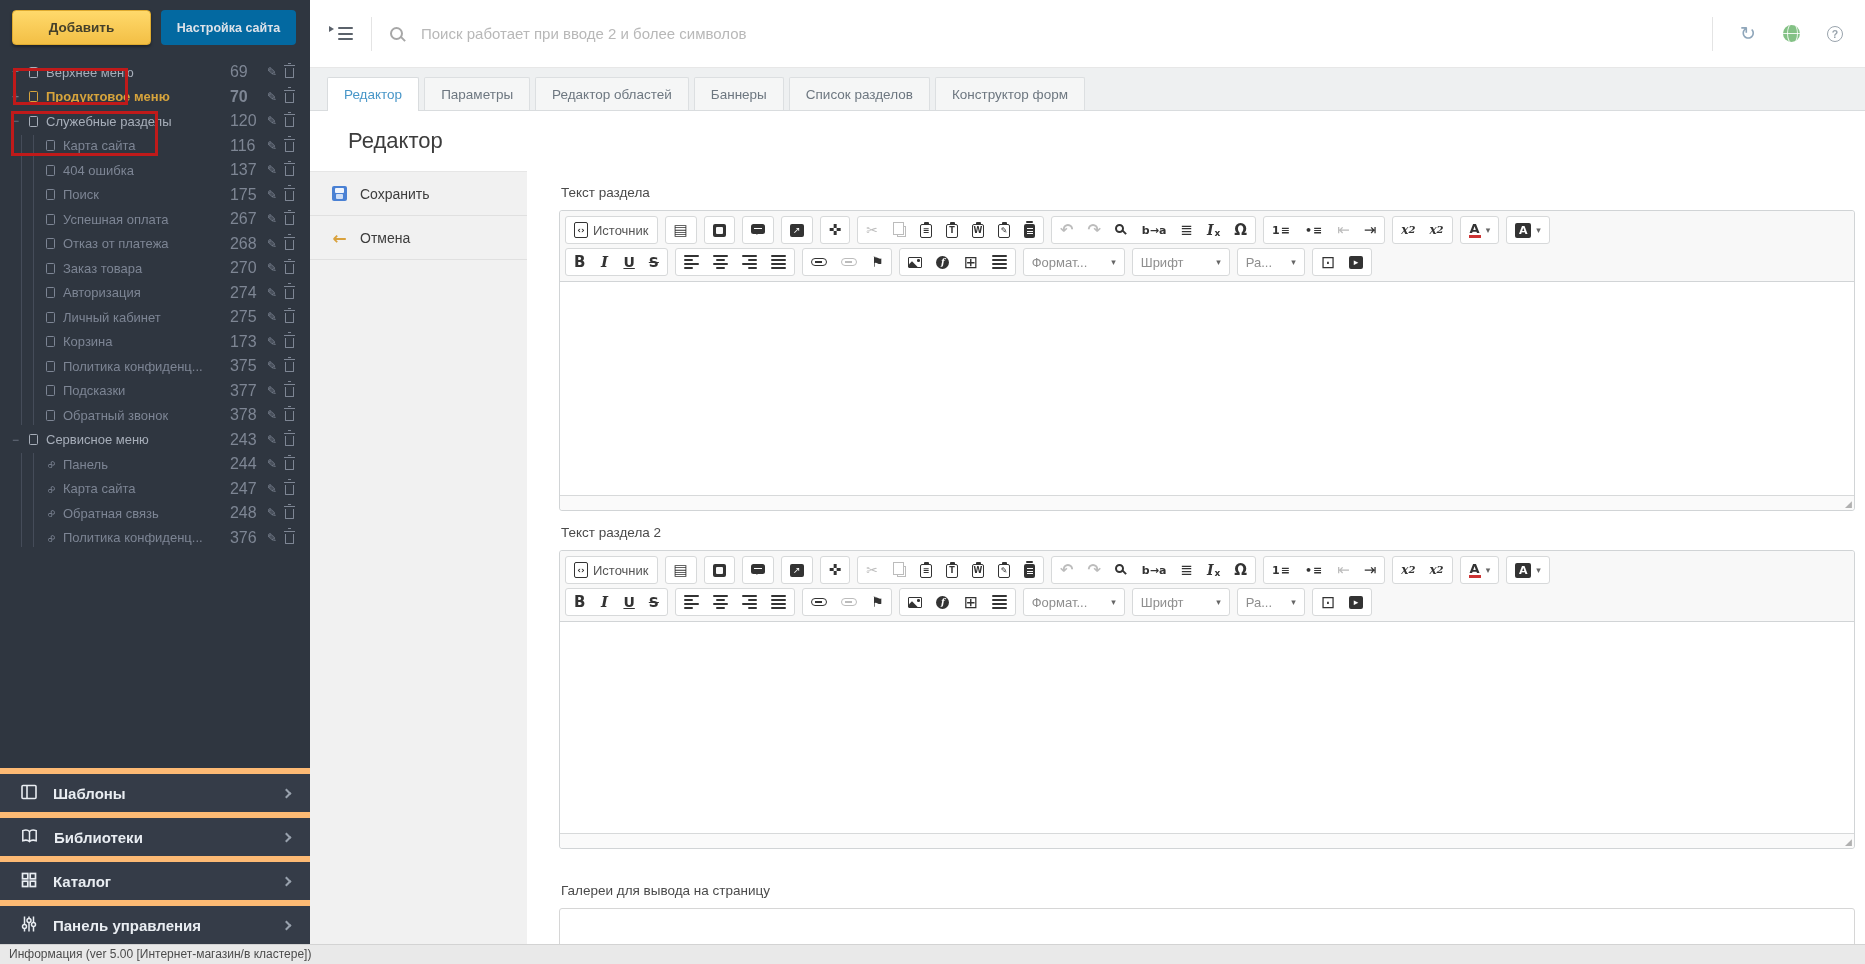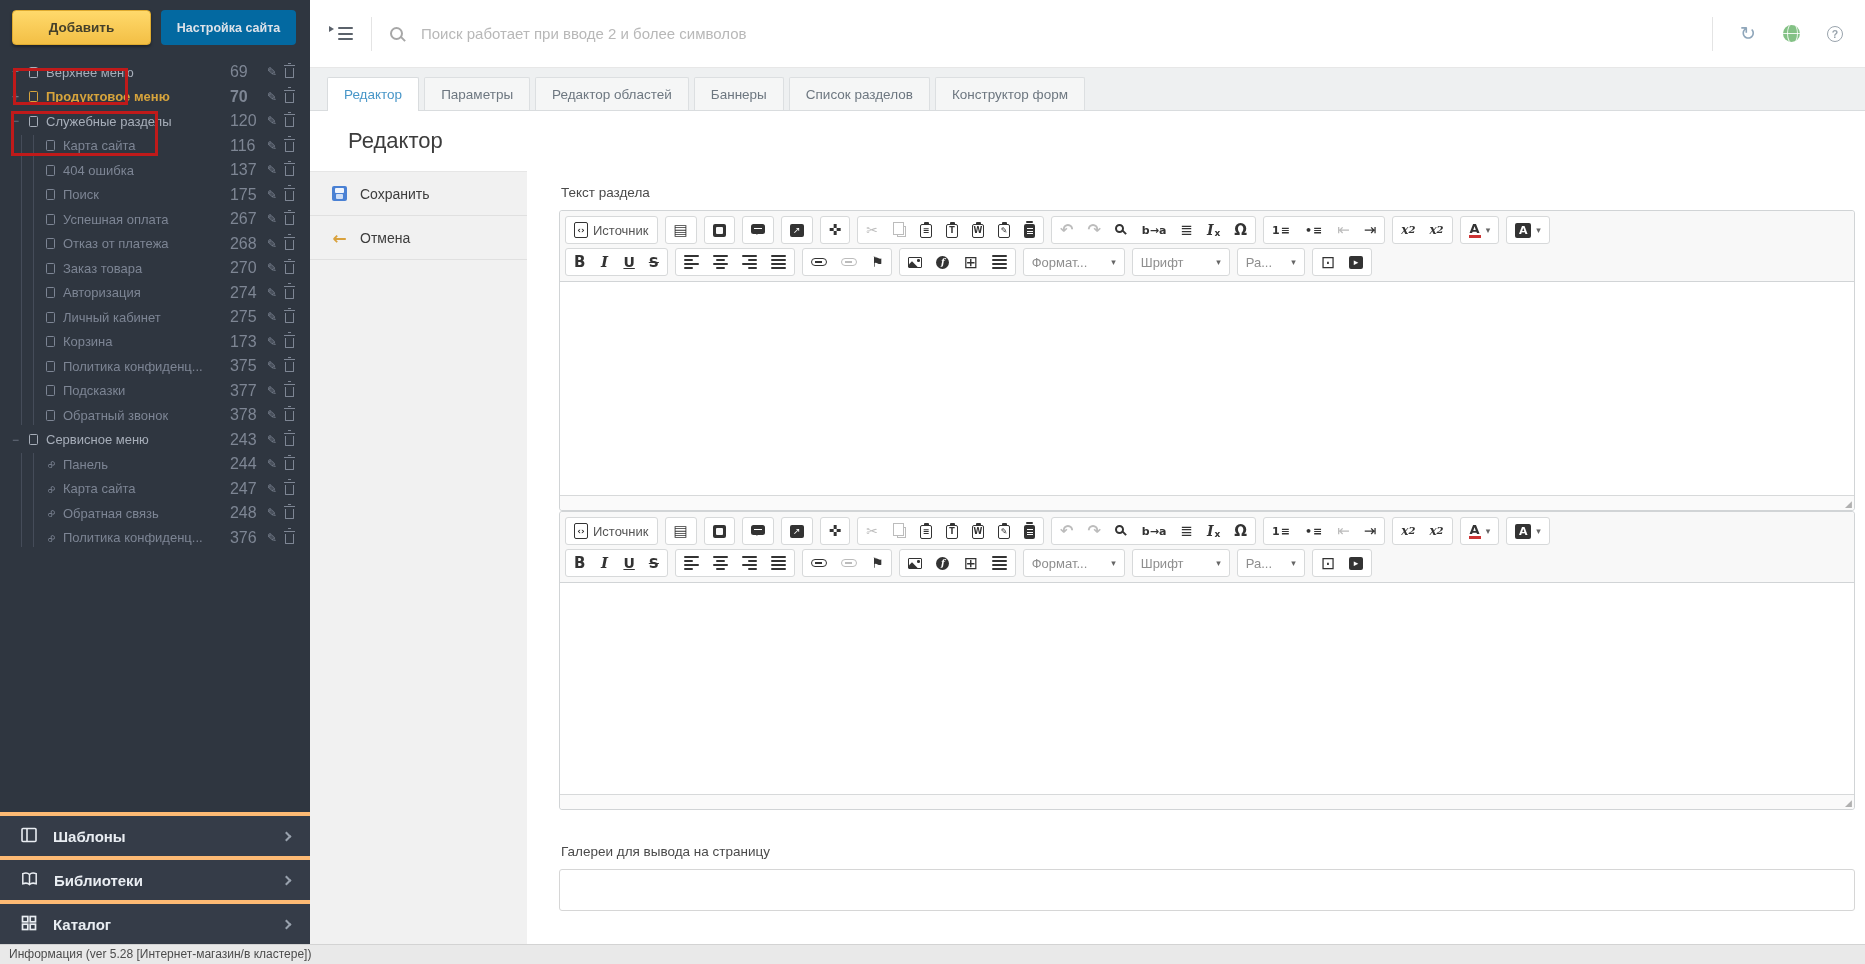--- a/index.html
+++ b/index.html
@@ -33,21 +33,21 @@
 .trow .pen{font-size:12px;color:#7e8694;margin-right:8px;font-family:"DejaVu Sans",sans-serif}
 .trsh{width:9px;height:10px;border:1.2px solid #7e8694;border-top:none;border-radius:0 0 1px 1px;position:relative;flex:0 0 9px;margin-top:2px}
 .trsh::before{content:'';position:absolute;top:-3px;left:-2px;right:-2px;height:1.2px;background:#7e8694}
 .trsh::after{content:'';position:absolute;top:-5.5px;left:2px;right:2px;height:1.2px;background:#7e8694}
 .kids{position:relative;margin-left:21px}
 .kids::before,.kids::after{content:'';position:absolute;top:1px;bottom:3px;width:1px;background:#454c59}
 .kids::before{left:0}.kids::after{left:12px}
 .kids .trow{padding-left:25px;color:#7d8594}
 .trow.hl{color:var(--highlight-item);font-weight:bold}
 #side-nav{position:absolute;left:0;right:0;bottom:0}
-.nav-item{height:44px;display:flex;align-items:center;gap:15px;padding:0 20px;background:#353c48;border-top:4px solid #fdba74;color:#e9edf2;font-size:15px;font-weight:bold;cursor:pointer}
+.nav-item{height:44px;display:flex;align-items:center;gap:15px;padding:0 20px;background:#353c48;border-top:6px solid #fdba74;color:#e9edf2;font-size:15px;font-weight:bold;cursor:pointer}
 .nchev{width:7px;height:7px;border-right:2px solid #98a1ad;border-top:2px solid #98a1ad;transform:rotate(45deg);margin-left:auto}
 
 
 #main{position:absolute;left:310px;right:0;top:0;bottom:20px;display:flex;flex-direction:column;background:#fff}
 .topbar{height:68px;display:flex;align-items:center;padding:0 22px 0 28px;border-bottom:1px solid #e7e7e7;gap:18px;flex:0 0 68px}
 .burger{position:relative;width:15px;height:13px;display:inline-block;cursor:pointer}
 .burger i{position:absolute;left:0;right:0;height:2px;background:#5b626b;border-radius:1px}
 .burger i:nth-child(1){top:0}.burger i:nth-child(2){top:5.5px}.burger i:nth-child(3){top:11px}
 .burger::before{content:'';position:absolute;left:-9px;top:-1px;border:3.5px solid transparent;border-left:5.5px solid #5b626b}
 .vdiv{width:1px;height:34px;background:#e4e4e4}
@@ -328,20 +328,32 @@
         <div class="nav-item" data-name="sidebar-item-catalog">
           <span data-name="catalog-icon"><svg width="18" height="18" viewBox="0 0 18 18" fill="none" stroke="#e9edf2" stroke-width="1.7">
               <rect x="2.5" y="2.5" width="5.3" height="5.3"></rect>
               <rect x="10.2" y="2.5" width="5.3" height="5.3"></rect>
               <rect x="2.5" y="10.2" width="5.3" height="5.3"></rect>
               <rect x="10.2" y="10.2" width="5.3" height="5.3"></rect>
             </svg></span>
           <span data-name="sidebar-item-label">Каталог</span>
           <span class="nchev" data-name="chevron-right-icon"></span>
         </div>
+        <div class="nav-item" data-name="sidebar-item-control-panel">
+          <span data-name="control-panel-icon"><svg width="18" height="18" viewBox="0 0 18 18" fill="none" stroke="#e9edf2" stroke-width="1.5">
+              <line x1="4.5" y1="1.5" x2="4.5" y2="16.5"></line>
+              <line x1="9" y1="1.5" x2="9" y2="16.5"></line>
+              <line x1="13.5" y1="1.5" x2="13.5" y2="16.5"></line>
+              <circle cx="4.5" cy="11.5" r="2" fill="#353c48"></circle>
+              <circle cx="9" cy="5.5" r="2" fill="#353c48"></circle>
+              <circle cx="13.5" cy="9.5" r="2" fill="#353c48"></circle>
+            </svg></span>
+          <span data-name="sidebar-item-label">Панель управления</span>
+          <span class="nchev" data-name="chevron-right-icon"></span>
+        </div>
       </nav>
   </aside>
 
   <div id="main" data-name="main-area">
     <div class="topbar" data-name="topbar">
       <span class="burger" data-name="collapse-menu-icon">
           <i></i>
           <i></i>
           <i></i>
         </span>
@@ -606,20 +618,21 @@
                       <span class="ic dkbox" data-name="media-icon">▸</span>
                     </span>
                   </span>
                 </div>
               </div>
               <div class="cke-body" data-name="editor-text-area" style="height: 213px;"></div>
               <div class="cke-foot" data-name="editor-footer">
                 <span class="rsz" data-name="resize-handle-icon">◢</span>
               </div>
             </div>
+            <div class="fld-label" data-name="field-label">Текст раздела 2</div>
             <div class="cke" data-name="rich-text-editor">
               <div class="cke-top" data-name="editor-toolbar">
                 <div class="tb-row" data-name="toolbar-row">
                   <span class="tb-group" data-name="toolbar-group">
                     <span class="tb-btn" data-name="source-button">
                       <span class="ic srcpg" data-name="source-icon">‹›</span>
                       <span class="tb-lbl" data-name="toolbar-button-label">Источник</span>
                     </span>
                   </span>
                   <span class="tb-group" data-name="toolbar-group">
@@ -843,17 +856,17 @@
                 <span class="rsz" data-name="resize-handle-icon">◢</span>
               </div>
             </div>
           </div>
         <div class="fld-label gal" data-name="galleries-label">Галереи для вывода на страницу</div>
         <div class="gal-box" data-name="galleries-select"></div>
       </div>
     </div>
   </div>
 
-  <div id="statusbar" data-name="status-bar">Информация (ver 5.28 [Интернет-магазин/в кластере])</div>
+  <div id="statusbar" data-name="status-bar">Информация (ver 5.00 [Интернет-магазин/в кластере])</div>
 
   <div class="ann" id="ann-sections" data-name="annotation-highlight-sections"></div>
   <div class="ann" id="ann-add" data-name="annotation-highlight-add-button"></div>
 </div>
 
 </body></html>

